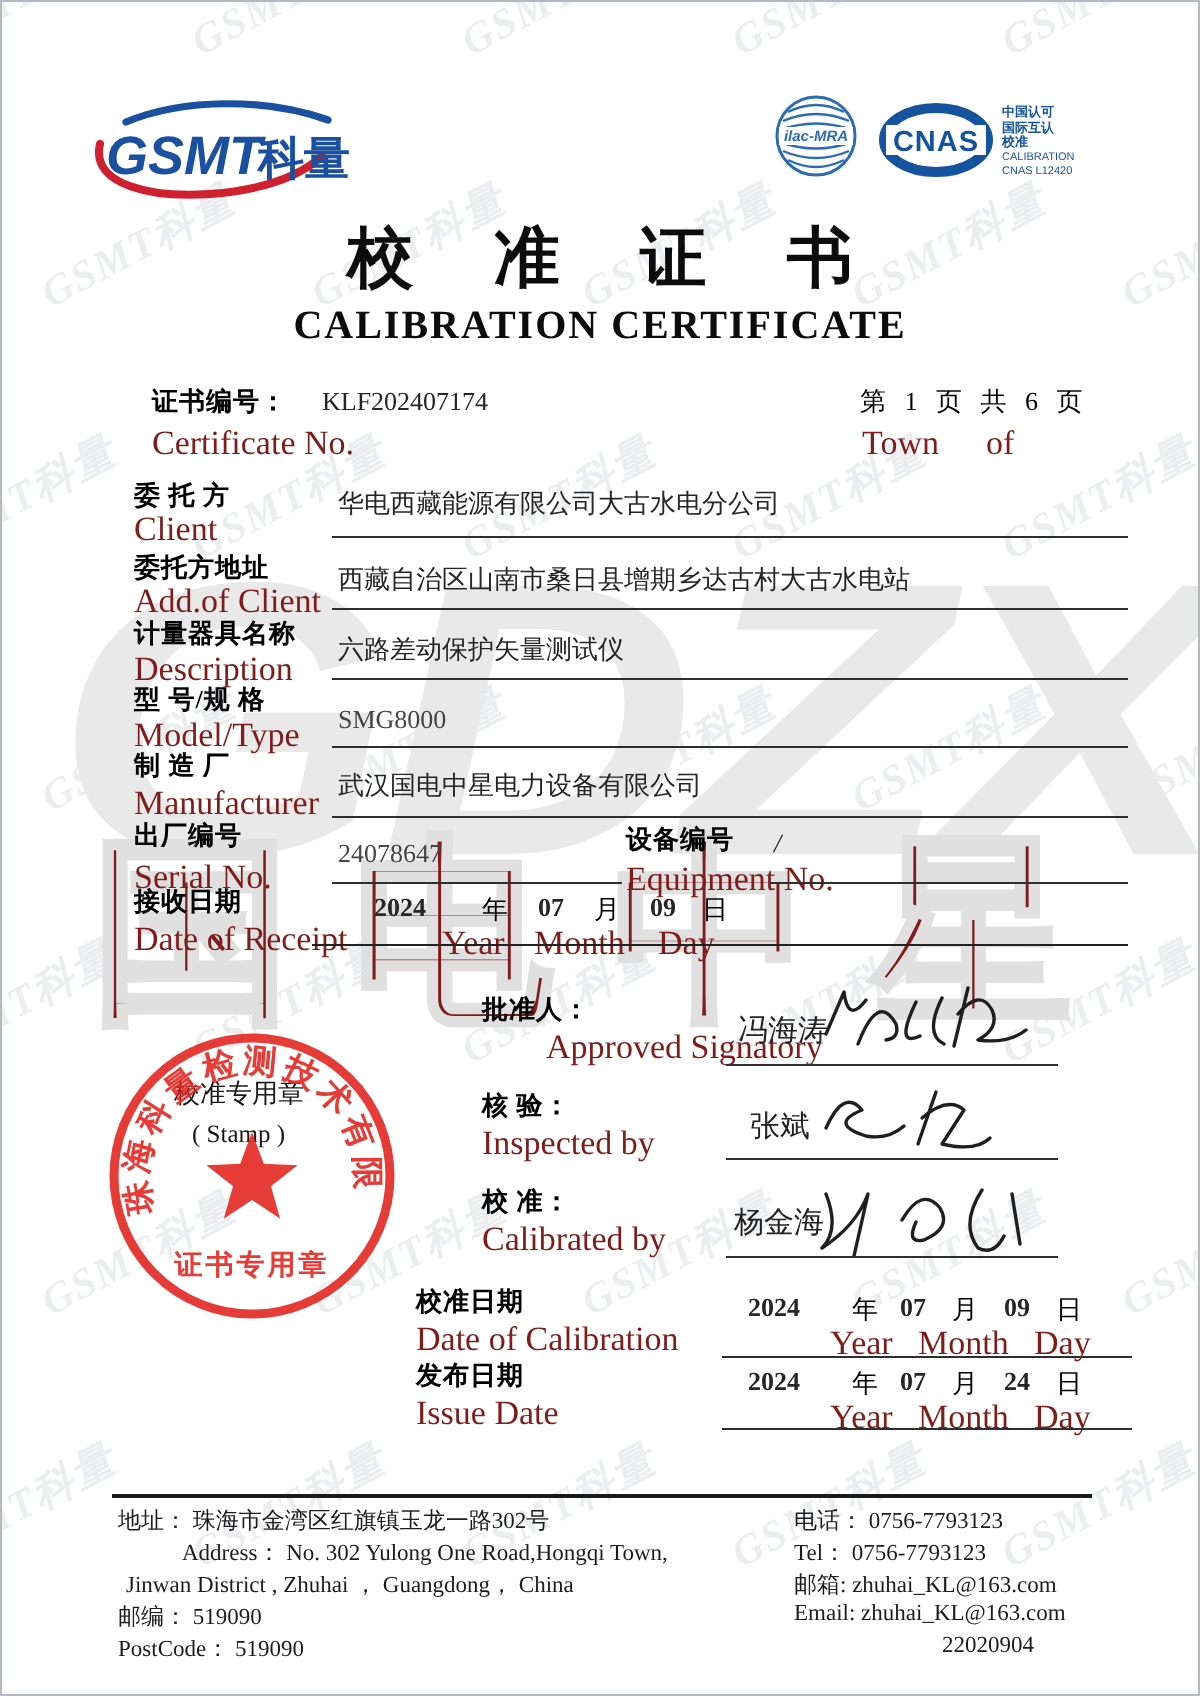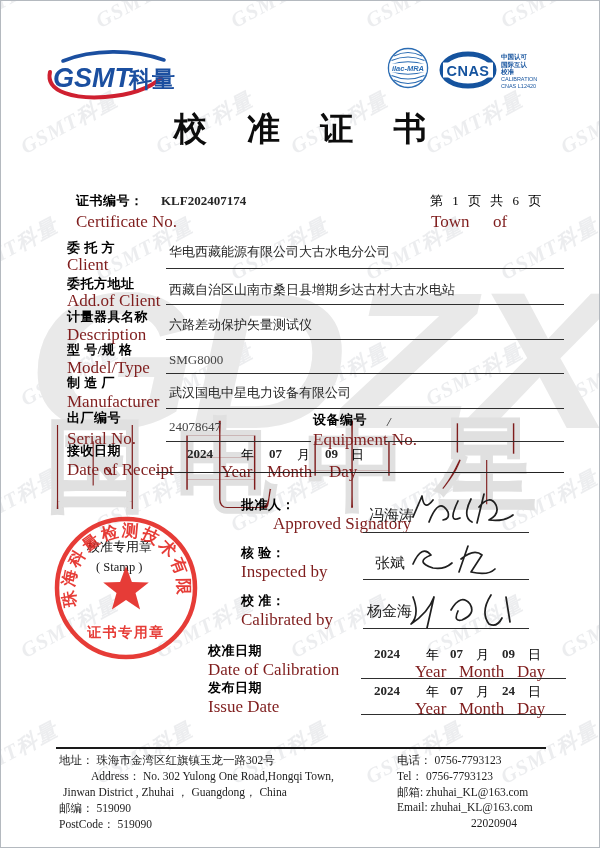--- a/index.html
+++ b/index.html
@@ -124,23 +124,24 @@
 
   <div class="abs cnas-lines" style="left:500px;top:52px;">
     <div class="c1">中国认可</div>
     <div class="c1">国际互认</div>
     <div class="c1">校准</div>
     <div class="c2">CALIBRATION</div>
     <div class="c2">CNAS L12420</div>
   </div>
 
   <div class="abs title-zh">校 准 证 书</div>
+  <div class="abs title-en">CALIBRATION CERTIFICATE</div>
 
   <div class="abs lz" style="left:75px;top:191px;">证书编号：</div>
-  <div class="abs val" style="left:160px;top:192px;font-weight:bold;">KLF202407174</div>
+  <div class="abs val" style="left:160px;top:192px;font-weight:normal;">KLF202407174</div>
   <div class="abs le" style="left:75px;top:211px;">Certificate No.</div>
   <div class="abs lz" style="left:429px;top:191px;letter-spacing:3px;font-weight:normal;">第 1 页 共 6 页</div>
   <div class="abs le" style="left:430px;top:211px;">Town</div>
   <div class="abs le" style="left:492px;top:211px;">of</div>
 
   <div class="abs lz" style="left:66px;top:238px;">委 托 方</div>
   <div class="abs le" style="left:66px;top:254px;">Client</div>
   <div class="abs val" style="left:168px;top:242px;">华电西藏能源有限公司大古水电分公司</div>
   <div class="ul" style="left:165px;top:267px;width:398px;"></div>
 

